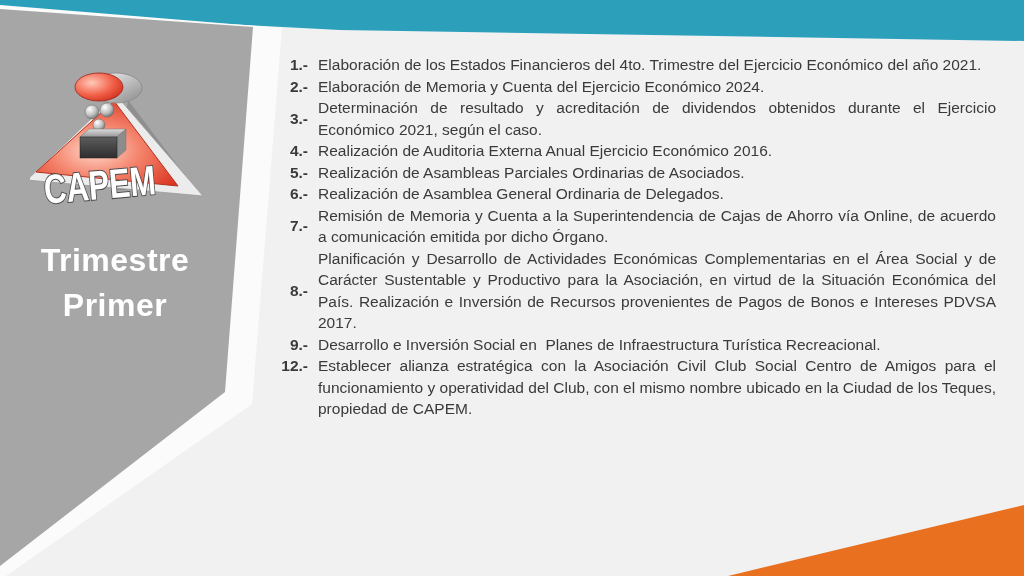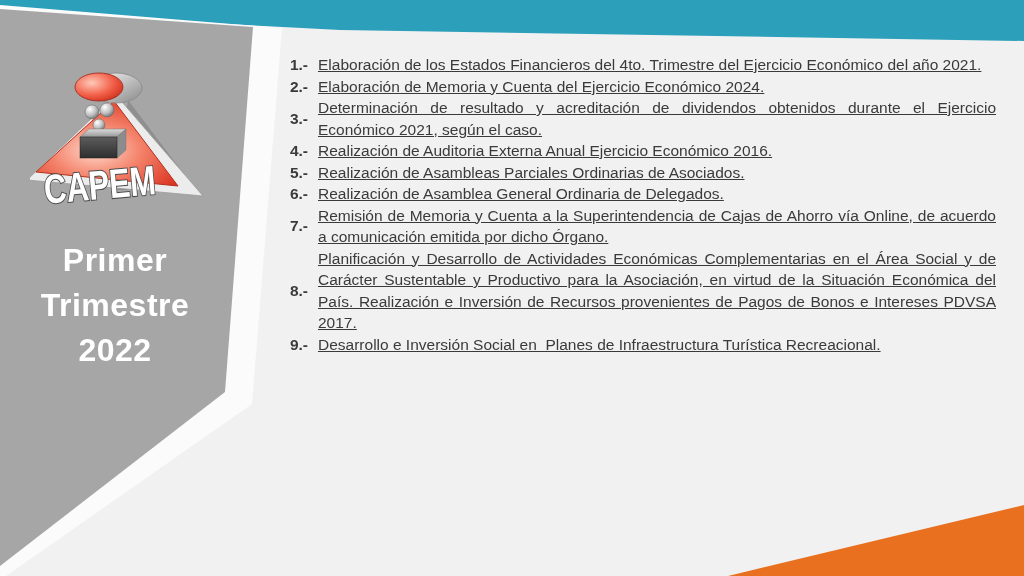--- a/index.html
+++ b/index.html
@@ -32,21 +32,21 @@
   }
   .row { display:flex; align-items:flex-start; }
   .row.v-center { align-items:center; }
   .num {
     flex:0 0 38px; width:38px;
     text-align:right;
     font-weight:bold;
     margin-right:10px;
     white-space:nowrap;
   }
-  .txt { flex:1; text-align:justify;text-decoration:underline; }
+  .txt { flex:1; text-align:justify; }
 </style>
 </head>
 <body>
 
 <div class="slide" style="background: rgb(241, 241, 242);">
 
   <svg class="bg-svg" viewBox="0 0 1024 576" aria-hidden="true">
     <polygon points="0,0 1024,0 1024,41 340,30 0,12" fill="#2C9FBB"></polygon>
     <polygon points="0,5 282,28 252,404 6,576 0,576" fill="#FBFBFB"></polygon>
     <polygon points="0,9 253,27 225,392 0,566" fill="#A6A6A6"></polygon>
@@ -96,23 +96,22 @@
     <circle cx="99" cy="125" r="6" fill="url(#ballGrad)" stroke="#666" stroke-width="0.5"></circle>
 
     <polygon points="80,137 117,137 126,129 89,129" fill="url(#boxTopGrad)" stroke="#777" stroke-width="0.5"></polygon>
     <polygon points="117,137 126,129 126,150 117,158" fill="#8C8C8C" stroke="#777" stroke-width="0.5"></polygon>
     <rect x="80" y="137" width="37" height="21" fill="url(#boxFrontGrad)" stroke="#222" stroke-width="0.5"></rect>
 
     <text x="100" y="199" text-anchor="middle" textLength="112" lengthAdjust="spacingAndGlyphs" font-size="41" font-weight="bold" fill="#FFFFFF" stroke="#4A4A4A" stroke-width="2" paint-order="stroke" transform="rotate(-5 100 188)" style="font-family:'Liberation Sans',sans-serif;">CAPEM</text>
   </svg>
 
   <div class="quarter-title" style="color: rgb(255, 255, 255);">
+    <div>Trimestre</div>
     <div>Primer</div>
-    <div>Trimestre</div>
-    <div>2022</div>
   </div>
 
   <div class="agenda" style="color: rgb(58, 58, 58);">
     <div class="row v-center">
       <div class="num">1.-</div>
       <div class="txt">Elaboración de los Estados Financieros del 4to. Trimestre del Ejercicio Económico del año 2021.</div>
     </div>
     <div class="row">
       <div class="num">2.-</div>
       <div class="txt">Elaboración de Memoria y Cuenta del Ejercicio Económico 2024.</div>
@@ -138,15 +137,19 @@
       <div class="txt">Remisión de Memoria y Cuenta a la Superintendencia de Cajas de Ahorro vía Online, de acuerdo a comunicación emitida por dicho Órgano.</div>
     </div>
     <div class="row v-center">
       <div class="num">8.-</div>
       <div class="txt">Planificación y Desarrollo de Actividades Económicas Complementarias en el Área Social y de Carácter Sustentable y Productivo para la Asociación, en virtud de la Situación Económica del País. Realización e Inversión de Recursos provenientes de Pagos de Bonos e Intereses PDVSA 2017.</div>
     </div>
     <div class="row">
       <div class="num">9.-</div>
       <div class="txt">Desarrollo e Inversión Social en&nbsp; Planes de Infraestructura Turística Recreacional.</div>
     </div>
+    <div class="row">
+      <div class="num">12.-</div>
+      <div class="txt">Establecer alianza estratégica con la Asociación Civil Club Social Centro de Amigos para el funcionamiento y operatividad del Club, con el mismo nombre ubicado en la Ciudad de los Teques, propiedad de CAPEM.</div>
+    </div>
   </div>
 
 </div>
 
 </body></html>

